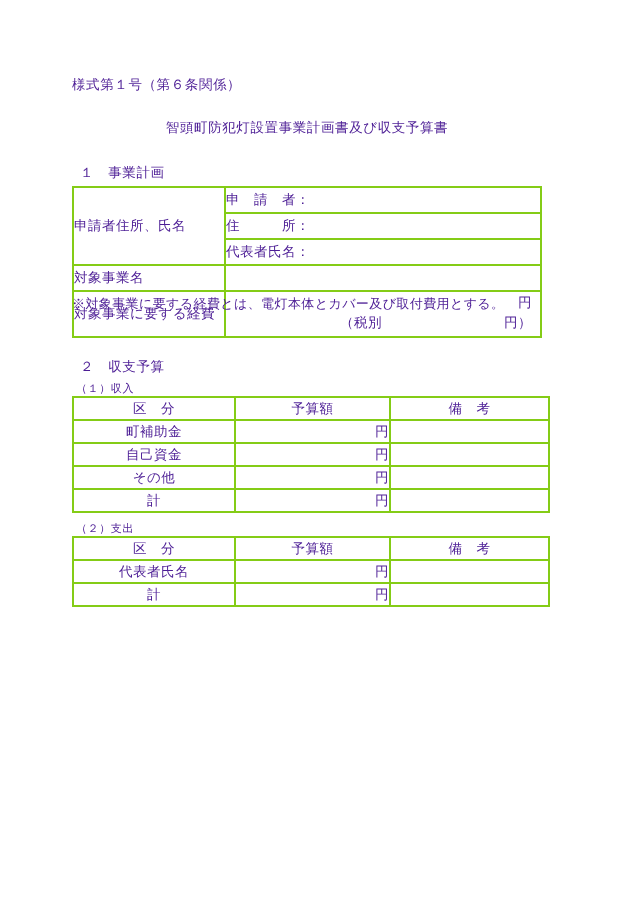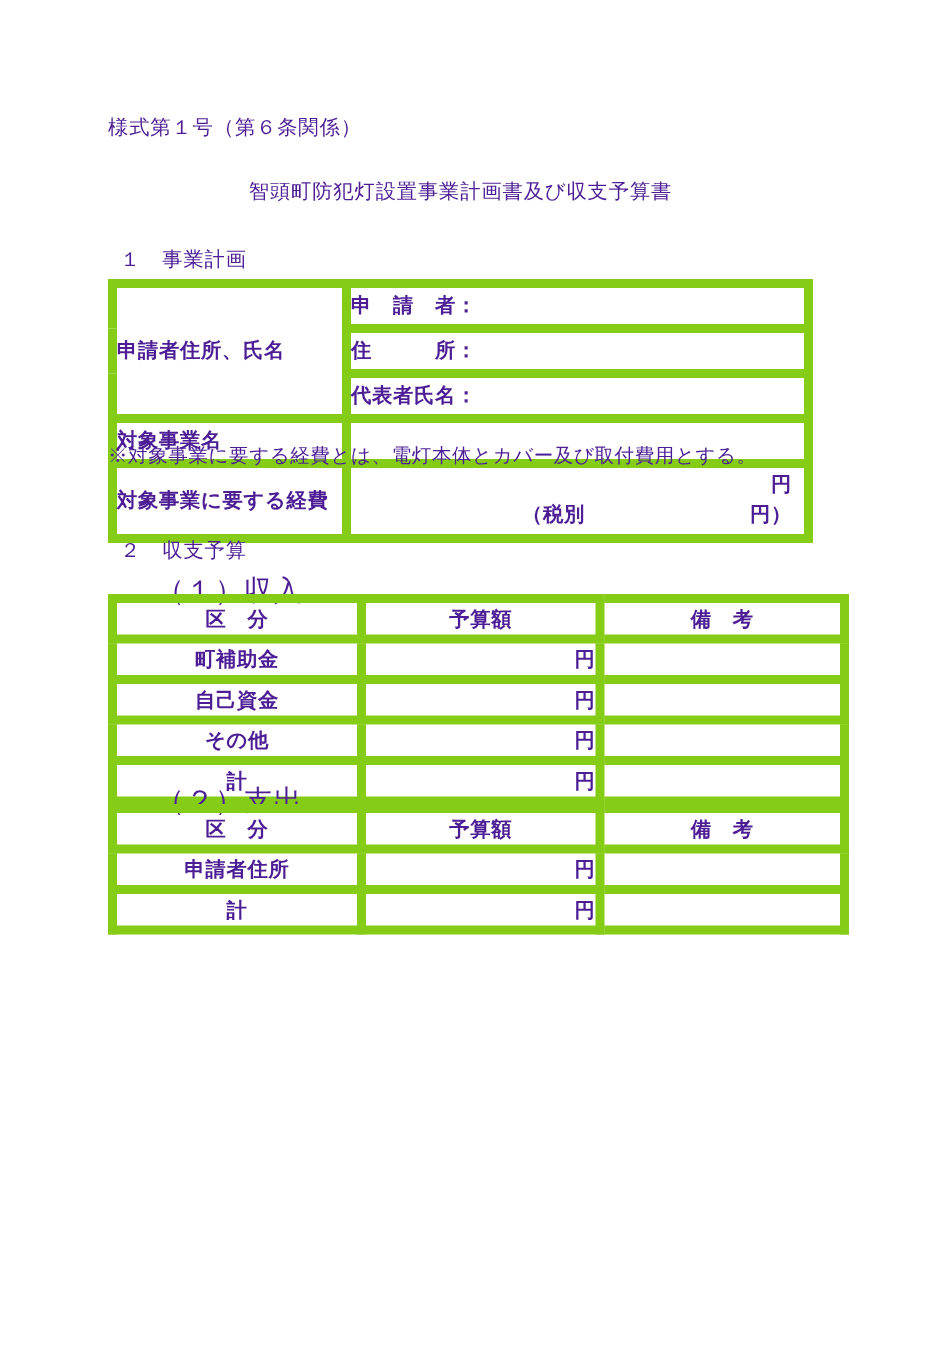--- a/index.html
+++ b/index.html
@@ -41,22 +41,22 @@
   
   .sec-heading {
     position: absolute;
     left: 80px;
     font-size: 13.5px;
     letter-spacing: 0.6px;
     white-space: nowrap;
   }
   .sub-heading {
     position: absolute;
-    left: 104px;
-    font-size: 19px;
+    left: 76px;
+    font-size: 11px;
     letter-spacing: 0.6px;
     white-space: nowrap;
   }
   #sec1-heading { top: 164px; }
   #sec2-heading { top: 358px; }
   #sub1-heading { top: 381px; }
   #sub2-heading { top: 521px; }
 
   
   .note {
@@ -70,25 +70,24 @@
 
   
   .tbl {
     position: absolute;
     border-collapse: collapse;
     table-layout: fixed;
     font-size: 13.5px;
     letter-spacing: 0.5px;
   }
   .tbl td {
-    border: 6px solid #84cc16;
+    border: 2px solid #84cc16;
     padding: 0;
     vertical-align: middle;
     white-space: nowrap;
-    font-weight: bold;
   }
 
   
   #table-plan {
     left: 72px;
     top: 186px;
     width: 470px;
   }
   #table-plan td { height: 24px; }
   .t1-label {
@@ -206,21 +205,21 @@
   <div class="sub-heading" id="sub2-heading">（２）支出</div>
 
   <table class="tbl budget" id="table-expense">
     <tbody>
       <tr>
         <td class="col-div hdr">区　分</td>
         <td class="col-amt hdr" style="text-align:center;padding-right:0">予算額</td>
         <td class="col-note hdr" style="text-align:center">備　考</td>
       </tr>
       <tr>
-        <td class="col-div">申請者住所</td>
+        <td class="col-div">代表者氏名</td>
         <td class="col-amt">円</td>
         <td class="col-note"></td>
       </tr>
       <tr>
         <td class="col-div">計</td>
         <td class="col-amt">円</td>
         <td class="col-note"></td>
       </tr>
     </tbody>
   </table>

